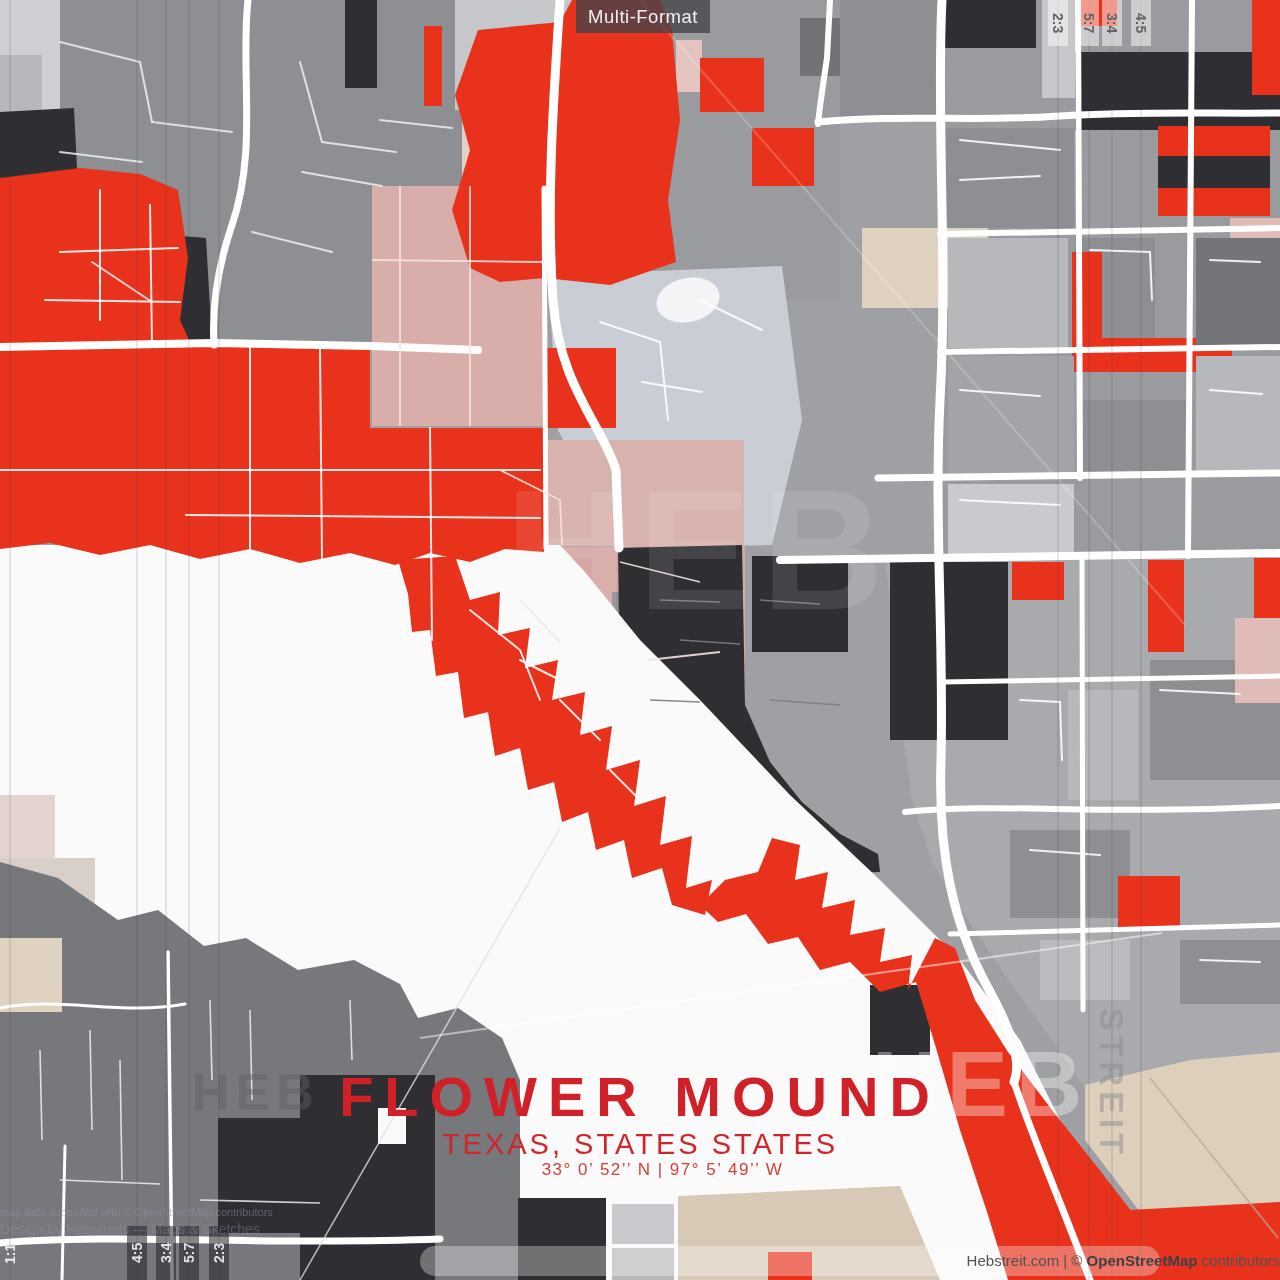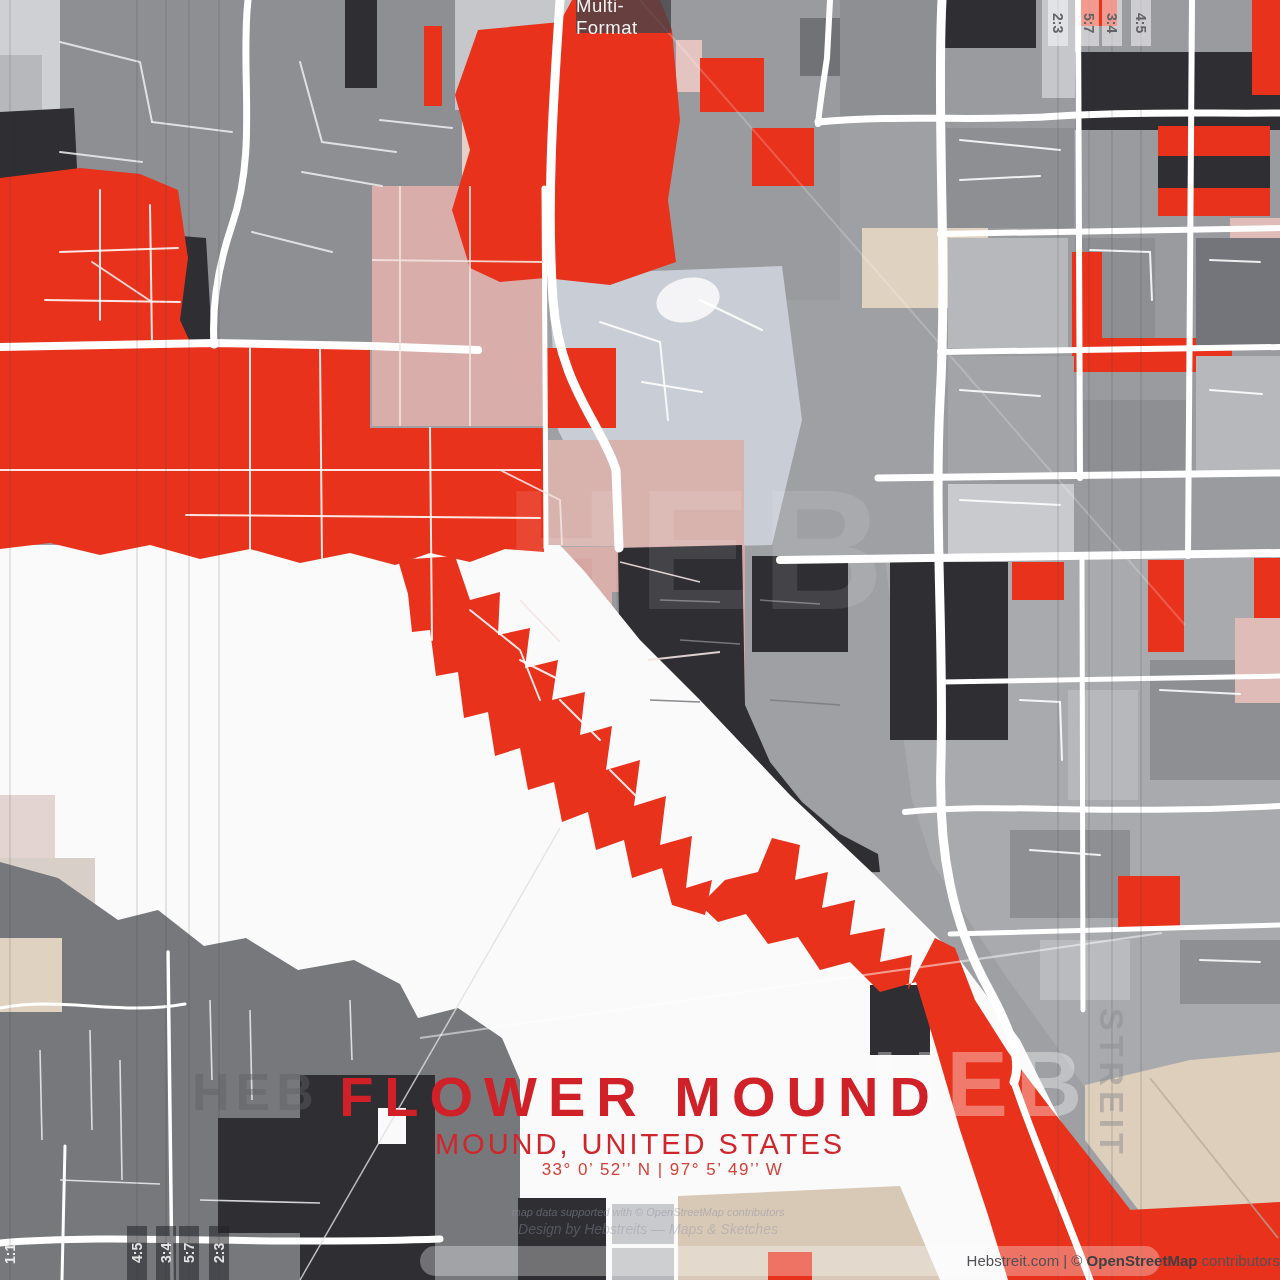--- a/index.html
+++ b/index.html
@@ -16,38 +16,38 @@
 
   .rmaj path{stroke:#fff;fill:none;stroke-linecap:round;stroke-linejoin:round}
   .rthin path{stroke:#fff;stroke-width:2;opacity:.88;fill:none;stroke-linecap:round}
   .rghost path{stroke:#eeeef0;stroke-width:2;opacity:.85;fill:none;stroke-linecap:round}
   .rpink path{stroke:#f2e3e0;stroke-width:1.8;opacity:.9;fill:none}
   .rdark path{stroke:#7c7d82;stroke-width:1.5;opacity:.9;fill:none}
   .rpen path{stroke:#f0f0f2;stroke-width:1.6;opacity:.85;fill:none}
   .crop line{stroke:#3c3c40;stroke-width:1.2;opacity:.2}
 
   
-  .chip{position:absolute;left:576px;top:0;width:95px;height:33px;
+  .chip{position:absolute;left:576px;top:0;width:134px;height:33px;
         background:rgba(66,66,72,.78);color:#f2f2f3;font-size:18.5px;
         display:flex;align-items:center;justify-content:center;letter-spacing:.5px;}
   .badge{position:absolute;left:118px;top:126px;width:292px;height:292px;border-radius:50%;
          background:rgba(52,152,222,.93);border:2px solid rgba(235,235,240,.55);
          box-shadow:0 0 0 1px rgba(120,120,125,.25);}
   .badge svg{position:absolute;inset:0}
   .badge .lbl{position:absolute;left:0;right:0;bottom:46px;text-align:center;color:#fff;
               font-size:27px;font-weight:700;letter-spacing:3.5px;}
   .titleblock{position:absolute;left:0;right:0;text-align:center;}
   .city{top:1064px;font-size:56px;font-weight:800;letter-spacing:11px;color:#cf2127;}
   .region{top:1128px;font-size:29px;font-weight:500;letter-spacing:3px;color:#cf262c;}
   .coords{top:1160px;font-size:17px;letter-spacing:1.5px;color:#d2423a;margin-left:45px;}
   .footbar{position:absolute;left:420px;top:1246px;width:740px;height:30px;border-radius:15px;
            background:rgba(255,255,255,.32);}
   .footer{position:absolute;left:0;right:0;top:1252px;text-align:right;font-size:15px;color:#515156;}
   .footer b{font-weight:700;color:#3f3f44;}
-  .fine{position:absolute;left:16px;right:0;text-align:center;font-style:italic;color:#8e95a5;}
+  .fine{position:absolute;left:0;right:0;text-align:left;color:#8e95a5;}
   .fine.l1{top:1206px;font-size:11px;opacity:.5}
   .fine.l2{top:1221px;font-size:14px;opacity:.4}
   .fmt{position:absolute;width:20px;display:flex;align-items:center;justify-content:center;
        font-size:14px;font-weight:700;}
   .fmt.b{top:1226px;height:54px;background:rgba(35,35,40,.55);color:#e2e2e4;
          writing-mode:vertical-rl;transform:rotate(180deg);}
   .fmt.b11{top:1228px;height:52px;background:none;color:#ececec;
            writing-mode:vertical-rl;transform:rotate(180deg);}
   .fmt.t{top:0;height:46px;background:rgba(255,255,255,.5);color:#636468;
          writing-mode:vertical-rl;}
@@ -282,21 +282,21 @@
   <div class="fmt b" style="left:127px">4:5</div>
   <div class="fmt b" style="left:156px">3:4</div>
   <div class="fmt b" style="left:179px">5:7</div>
   <div class="fmt b" style="left:209px">2:3</div>
   <div class="fmt t" style="left:1048px">2:3</div>
   <div class="fmt t" style="left:1079px">5:7</div>
   <div class="fmt t" style="left:1102px">3:4</div>
   <div class="fmt t" style="left:1131px">4:5</div>
 
   <div class="titleblock city">FLOWER MOUND</div>
-  <div class="titleblock region">MOUND, UNITED STATES</div>
+  <div class="titleblock region">TEXAS, STATES STATES</div>
   <div class="titleblock coords">33° 0’ 52’’ N | 97° 5’ 49’’ W</div>
 
   <div class="fine l1">map data supported with © OpenStreetMap contributors</div>
   <div class="fine l2">Design by Hebstreits — Maps &amp; Sketches</div>
   <div class="footbar"></div>
   <div class="footer">
     <span>Hebstreit.com | © </span><b>OpenStreetMap</b><span> contributors</span>
   </div>
 
 </div>

